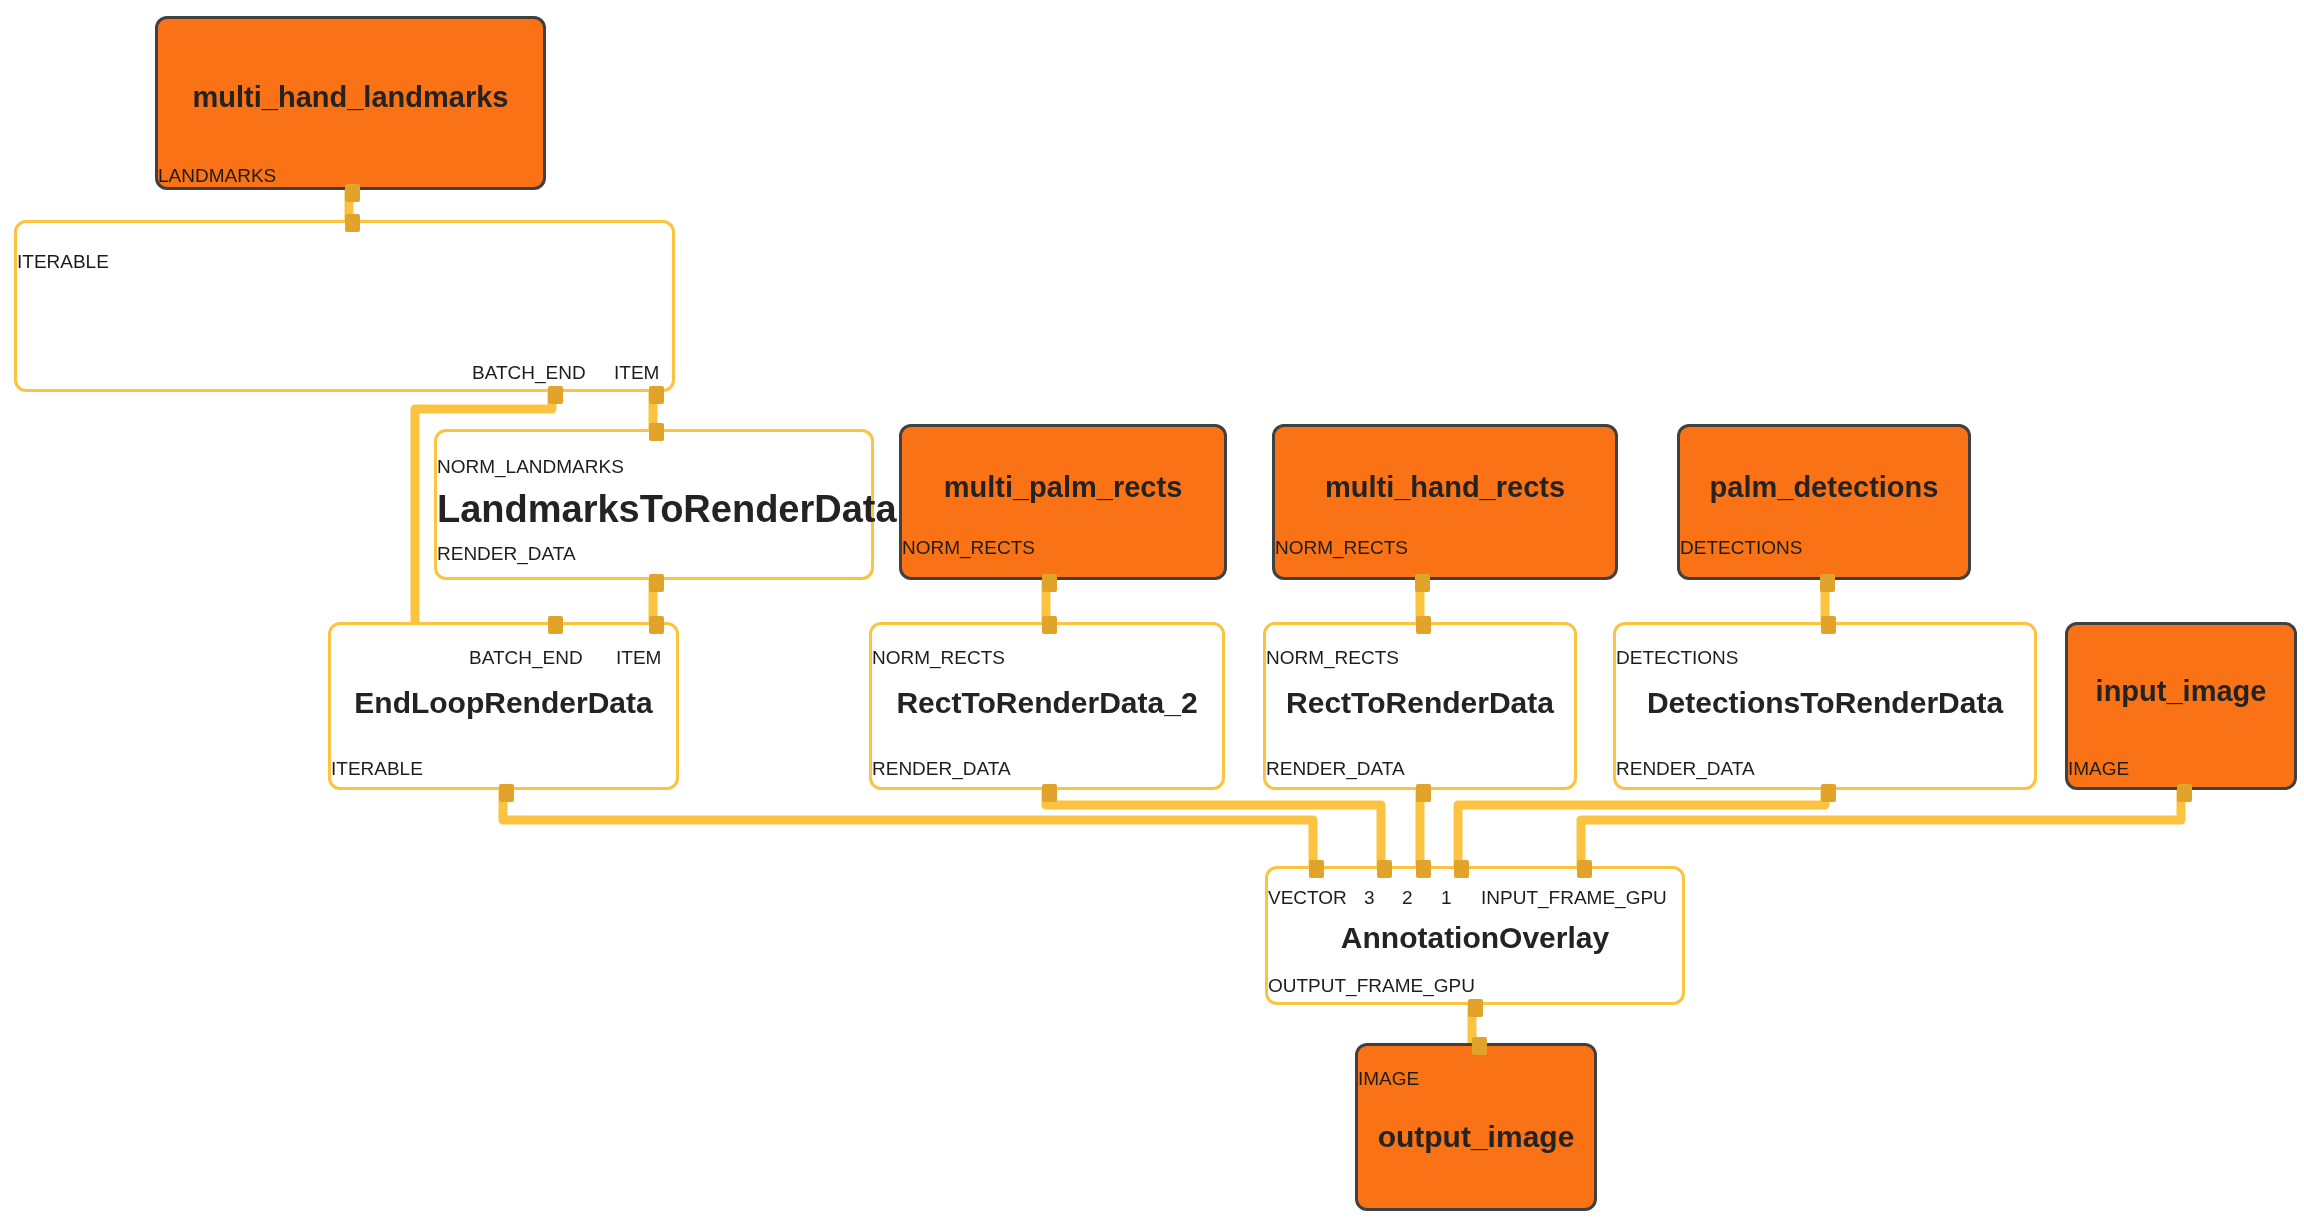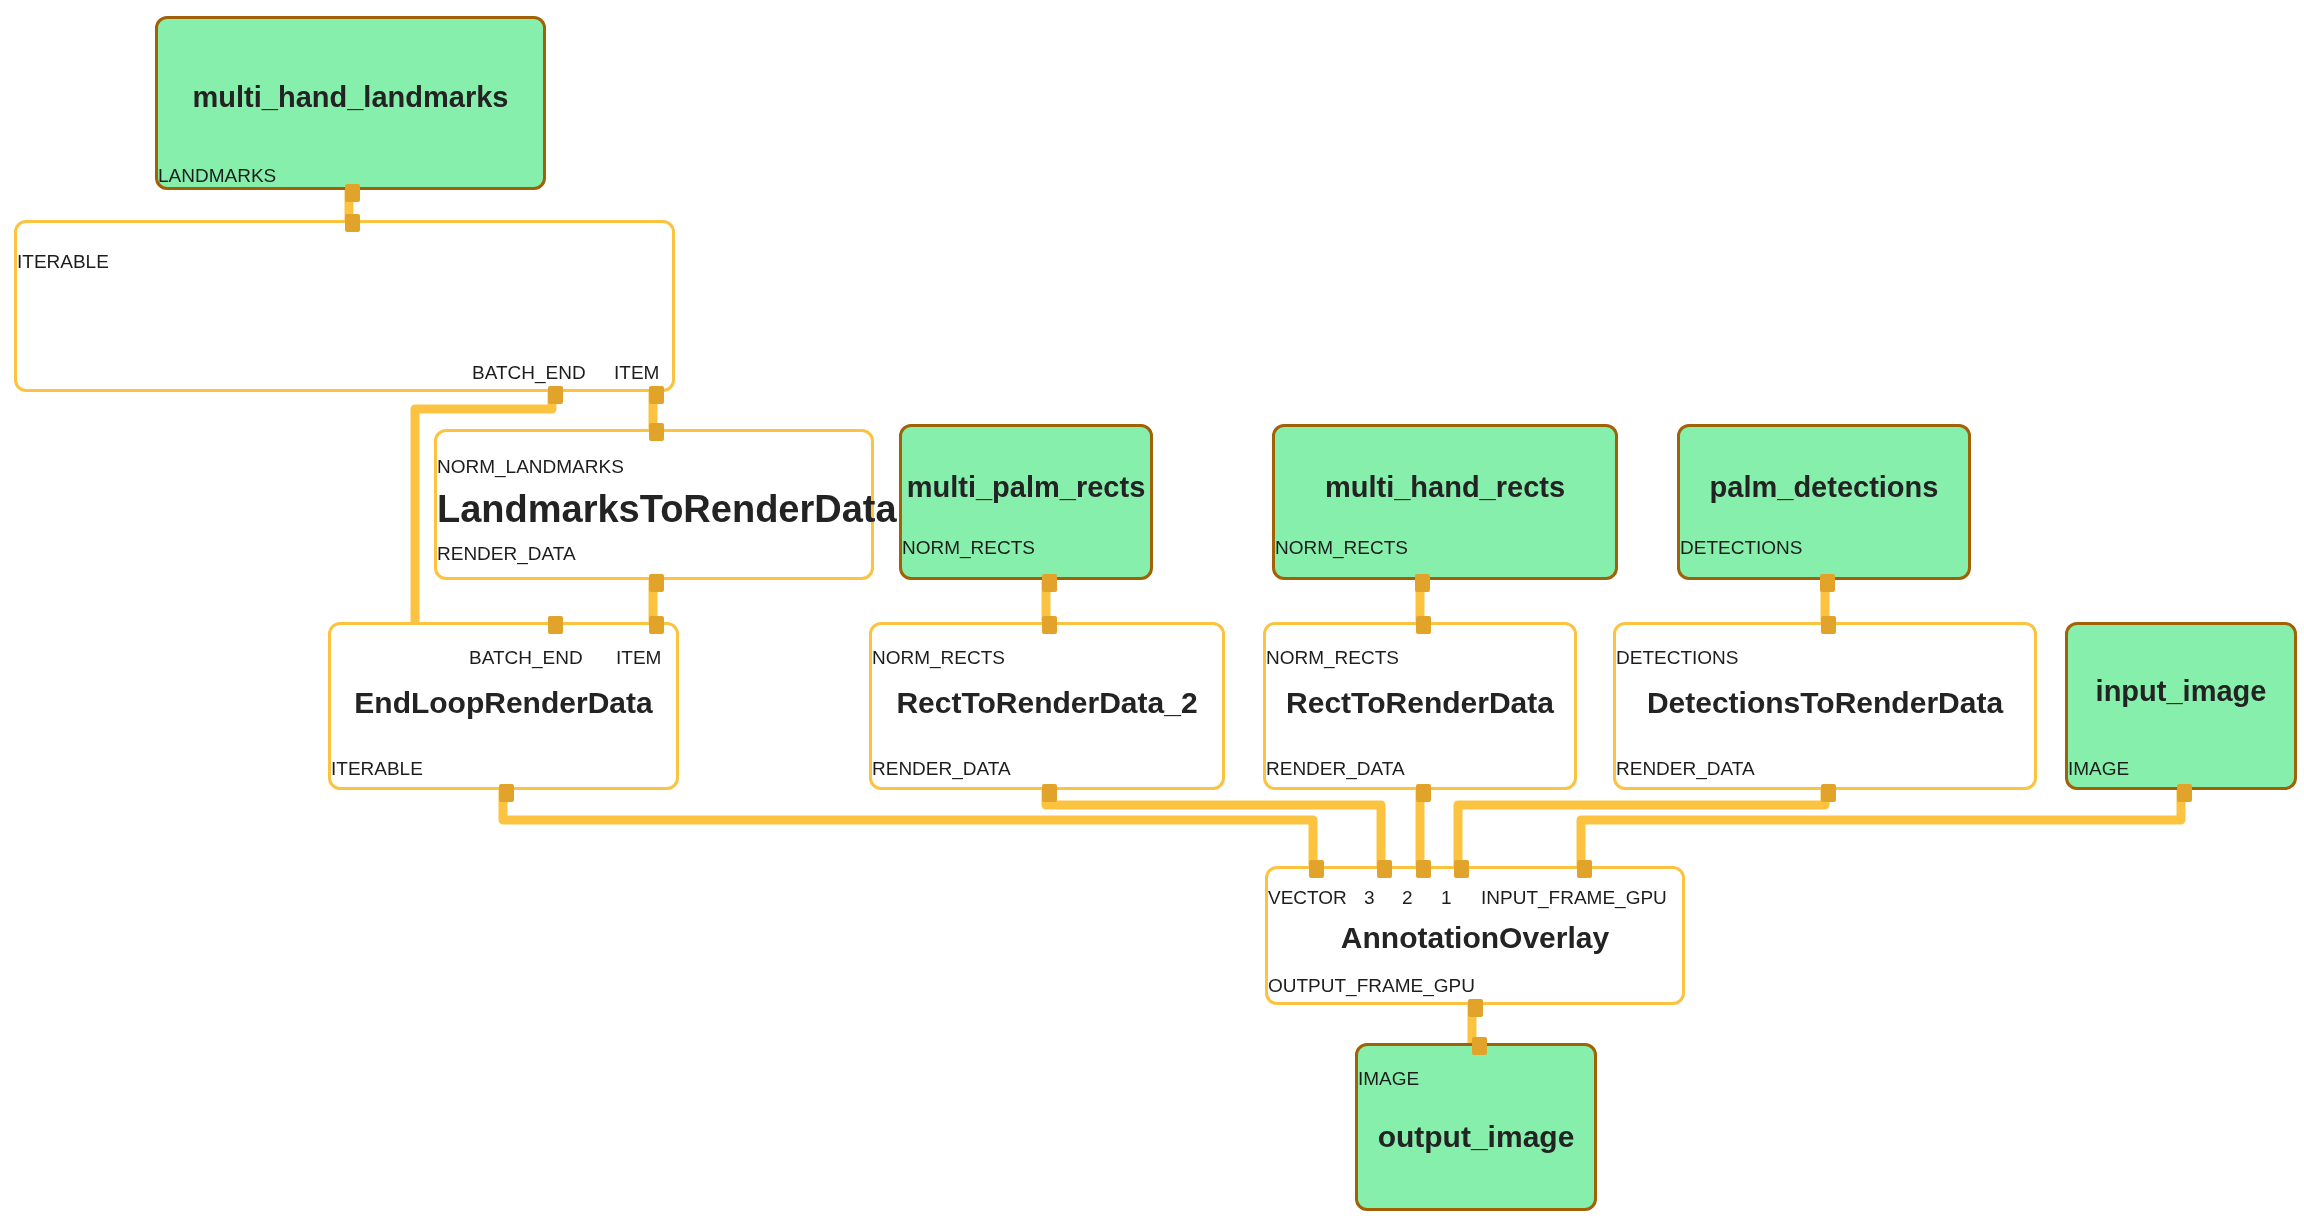--- a/index.html
+++ b/index.html
@@ -6,21 +6,21 @@
   body{
     width:2304px;height:1228px;position:relative;overflow:hidden;
     font-family:"Liberation Sans","DejaVu Sans",sans-serif;
     -webkit-font-smoothing:antialiased;
   }
   #graph{position:absolute;inset:0;}
   svg#wires{position:absolute;left:0;top:0;width:2304px;height:1228px;pointer-events:none;}
 
   .node{position:absolute;box-sizing:border-box;border-radius:12px;}
   .node.stream{
-    background:#86efac;border:3px solid #a16207;
+    background:#f97316;border:3px solid #404040;
   }
   .node.calc{
     background:#ffffff;border:3px solid #FBC340;
   }
   .node .title{
     position:absolute;left:0;right:0;
     text-align:center;font-weight:bold;color:#232323;
     white-space:nowrap;
   }
   .node .tag{
@@ -84,21 +84,21 @@
   </div>
 
   <div class="node calc" style="left:434px;top:429px;width:440px;height:151px;">
     <div class="tag" style="left:0;right:0;top:24px;font-size:19px;">NORM_LANDMARKS</div>
     <div class="title" style="top:56px;font-size:38px;">LandmarksToRenderData</div>
     <div class="tag" style="left:0;right:0;top:111px;font-size:19px;">RENDER_DATA</div>
     <div class="port" style="left:219px;top:0;"></div>
     <div class="port" style="left:219px;top:151px;"></div>
   </div>
 
-  <div class="node stream" style="left:899px;top:424px;width:254px;height:156px;">
+  <div class="node stream" style="left:899px;top:424px;width:328px;height:156px;">
     <div class="title" style="top:44px;font-size:29px;">multi_palm_rects</div>
     <div class="tag" style="left:0;right:0;top:110px;font-size:19px;">NORM_RECTS</div>
     <div class="port" style="left:147px;top:156px;"></div>
   </div>
 
   <div class="node stream" style="left:1272px;top:424px;width:346px;height:156px;">
     <div class="title" style="top:44px;font-size:29px;">multi_hand_rects</div>
     <div class="tag" style="left:0;right:0;top:110px;font-size:19px;">NORM_RECTS</div>
     <div class="port" style="left:147px;top:156px;"></div>
   </div>

